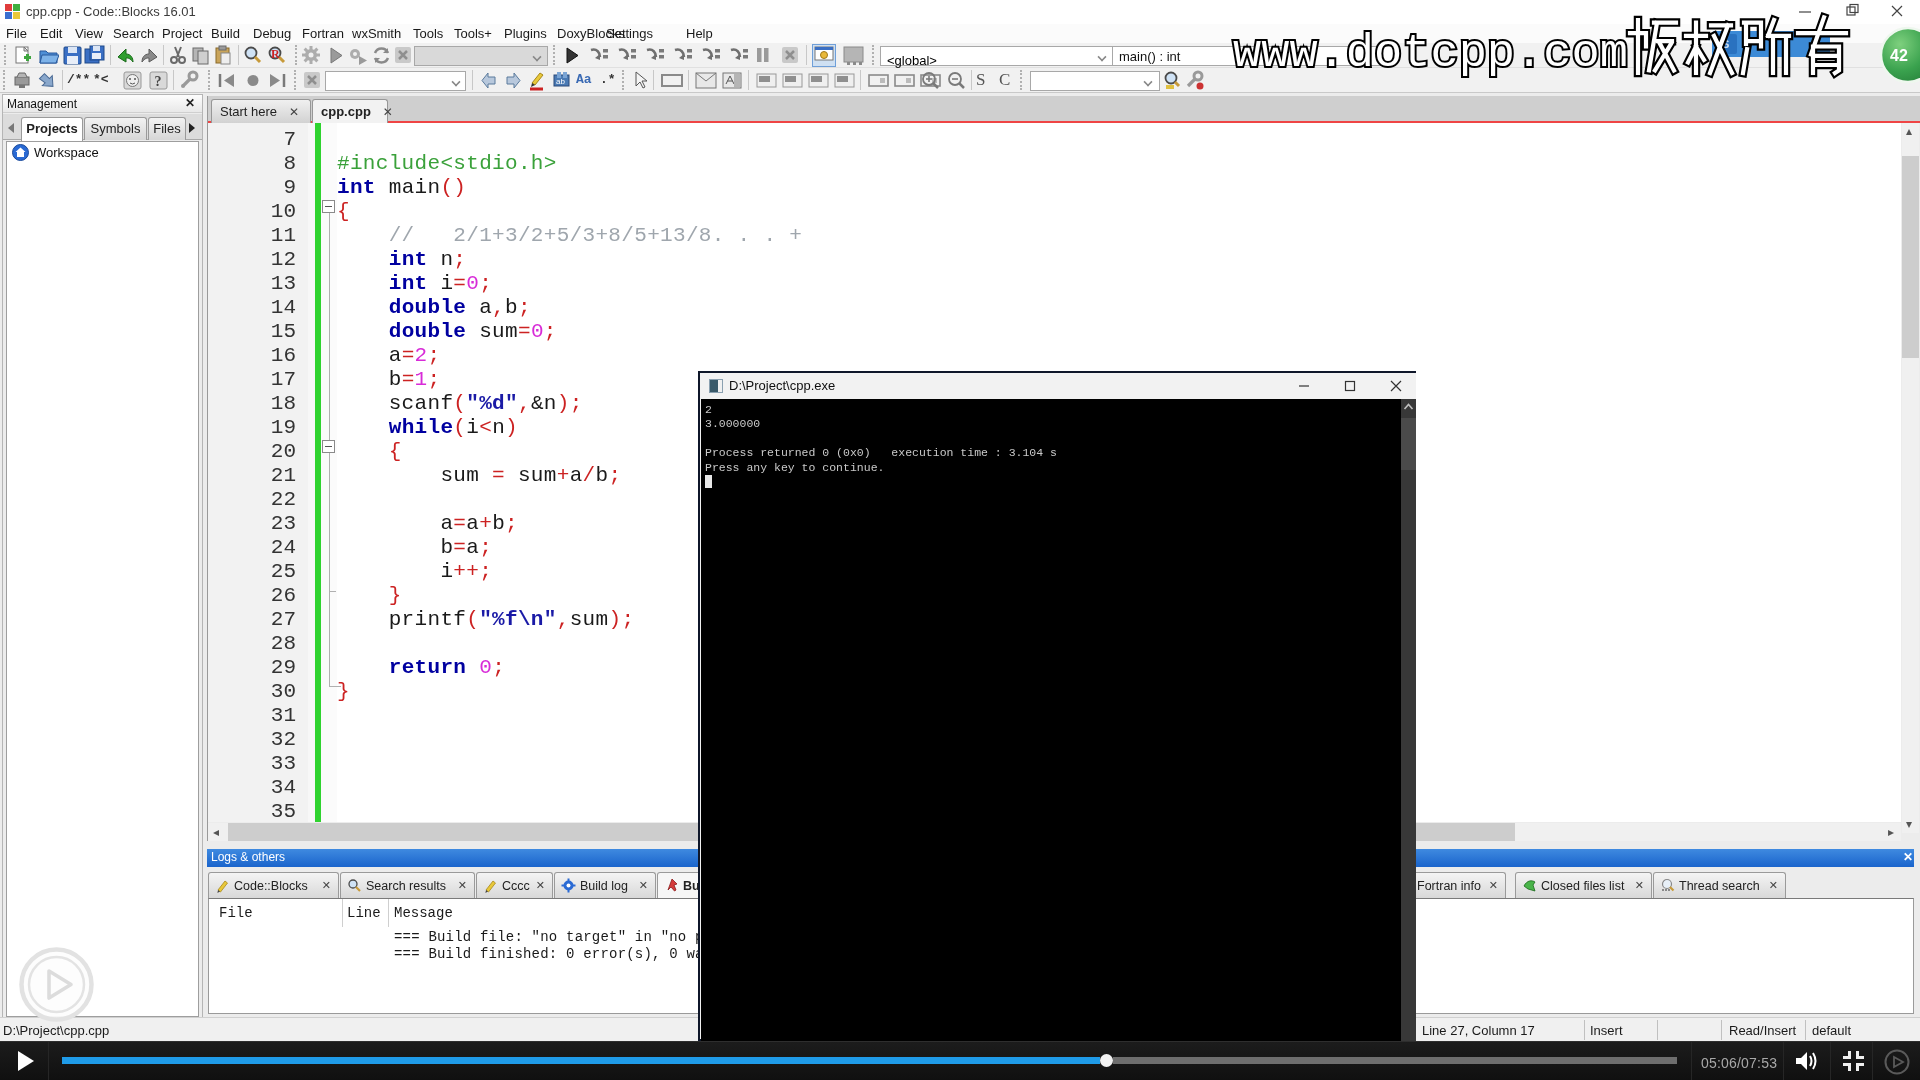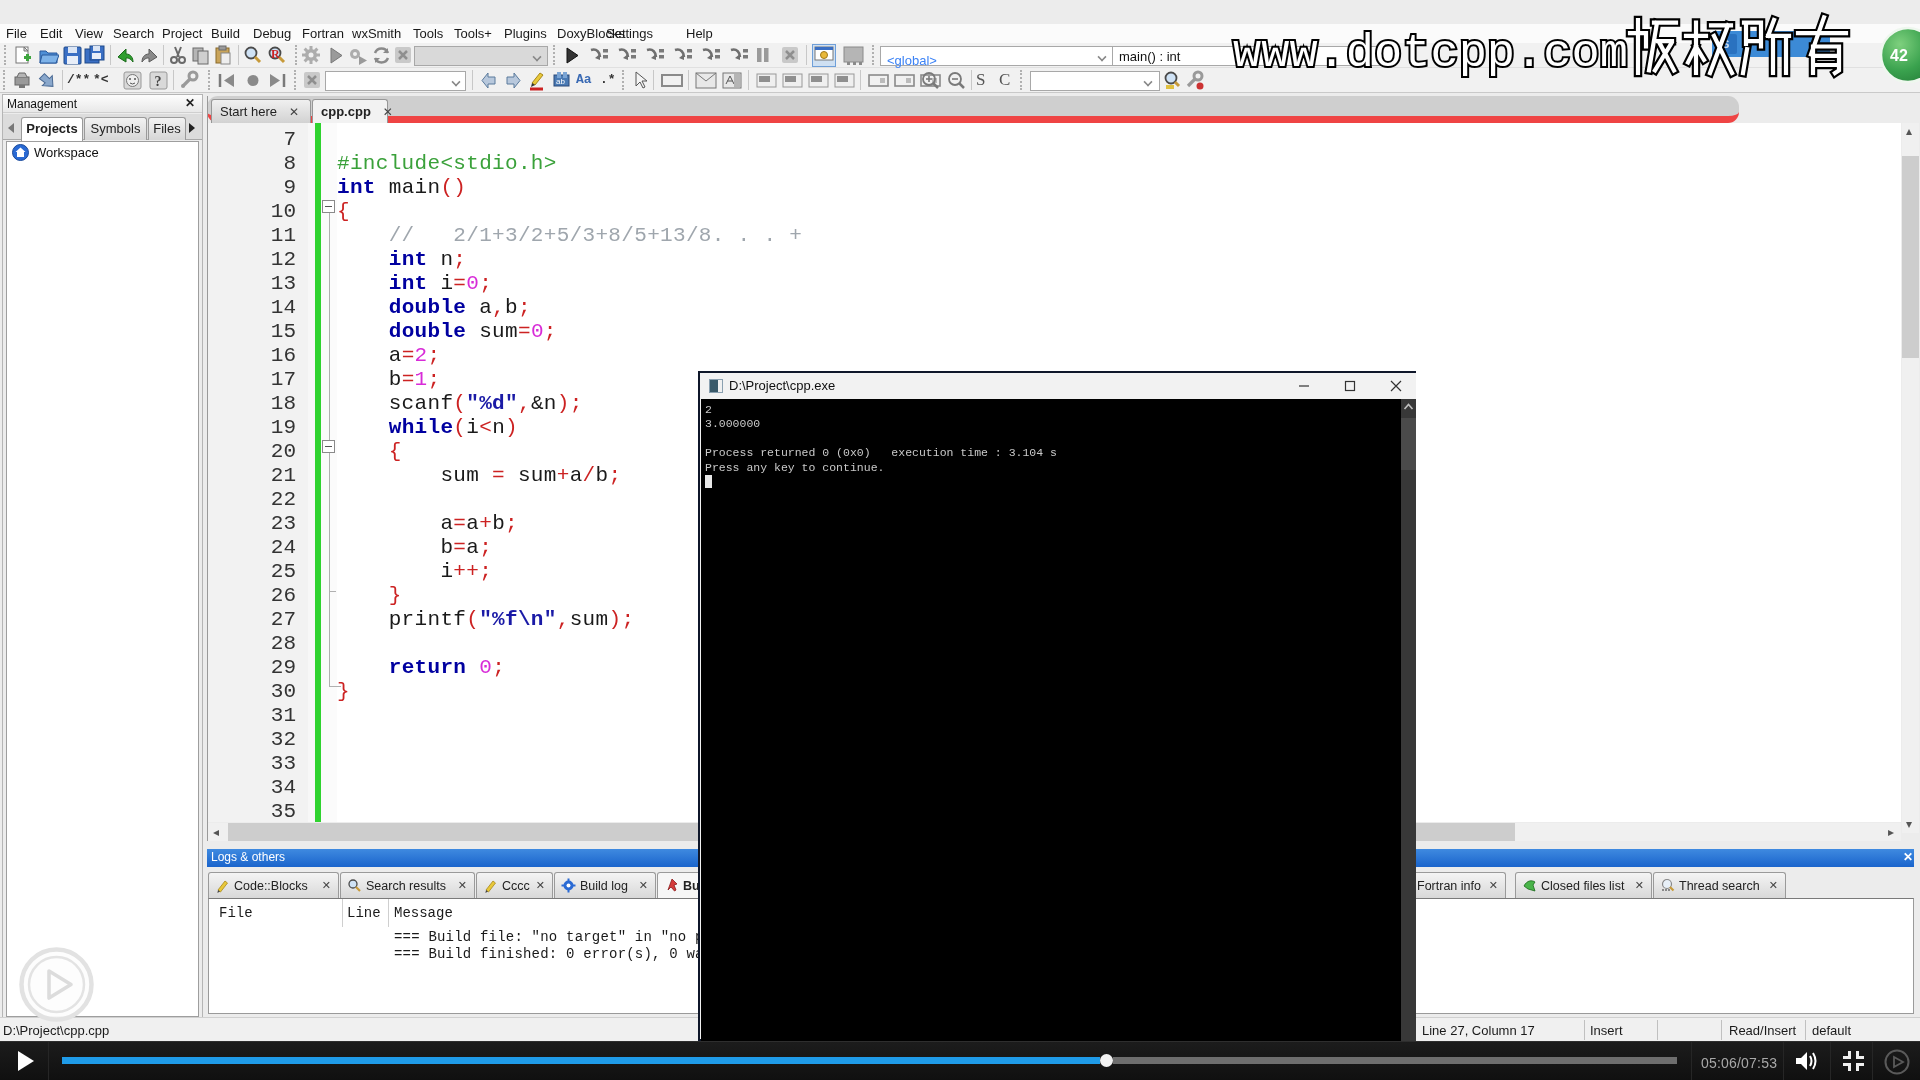--- a/index.html
+++ b/index.html
@@ -27,21 +27,21 @@
   background:linear-gradient(#fdfdfd,#e8e8e8); border-bottom:1px solid #cfcfcf; }
 #mgmt .hdr span { position:absolute; left:4px; top:2px; font-size:12px; color:#111; }
 #mgmt .hdr .x { position:absolute; left:182px; top:1px; font-size:12px; font-weight:bold; color:#222; }
 #mgmt .tabs { position:absolute; left:0; top:19px; width:199px; height:26px; background:#dcdcdc; border-bottom:1px solid #a9a9a9; }
 .mtab { position:absolute; top:3px; height:23px; border:1px solid #9a9a9a; border-bottom:none;
   border-radius:3px 3px 0 0; background:linear-gradient(#f2f2f2,#d6d6d6); font-size:13px;
   text-align:center; color:#222; padding-top:3px; }
 .mtab.on { background:#fff; font-weight:bold; height:24px; }
 #mgmt .body { position:absolute; left:3px; top:46px; width:193px; height:876px; background:#fff; border:1px solid #9e9e9e; }
 
-#edtabs { position:absolute; left:207px; top:96px; width:1532px; height:27px; background:#cfcfcf; border-bottom:7px solid #ef4444;border-radius:11px; }
+#edtabs { position:absolute; left:207px; top:96px; width:1713px; height:27px; background:#cfcfcf; border-bottom:2px solid #ef4444; }
 .etab { position:absolute; top:3px; height:24px; border:1px solid #979797; border-bottom:none; border-radius:3px 3px 0 0;
   background:linear-gradient(#f0f0f0,#d2d2d2); font-size:13px; color:#222; padding:4px 6px 0 8px; }
 .etab.on { background:#f2f2f2; font-weight:bold; }
 .etab .tx { margin-left:12px; color:#444; font-weight:normal; font-size:12px; }
 #editor { position:absolute; left:208px; top:123px; width:1693px; height:699px; background:#fff; }
 #gutter { position:absolute; left:0; top:0; width:100px; height:699px; background:#f2f2f2; }
 #gut2 { position:absolute; left:100px; top:0; width:7px; height:699px; background:#f7f7f7; }
 #greenbar { position:absolute; left:107px; top:0; width:6px; height:699px; background:#2fd32f; }
 #foldcol { position:absolute; left:113px; top:0; width:16px; height:699px; background:#fbfbfb; }
 .lnum { position:absolute; left:0; width:88px; text-align:right; font:21px "Liberation Mono"; color:#333; height:24px; line-height:24px; }
@@ -91,20 +91,35 @@
 #vbar { position:absolute; left:0; top:1041px; width:1920px; height:39px;
   background:linear-gradient(#1c1c1c,#101010); border-top:1px solid #2e2e2e; }
 .vdiv { position:absolute; top:0; width:1px; height:39px; background:#262626; }
 #vtime { position:absolute; left:1701px; top:13px; font-size:14px; color:#a8a8a8; letter-spacing:0.2px; }
 
 #watermark { position:absolute; left:0; top:0; width:1920px; height:1080px; pointer-events:none; }
 </style></head>
 <body>
 <div id="root">
 
+<div id="titlebar">
+ <svg style="position:absolute;left:5px;top:4px" width="16" height="16" viewBox="0 0 16 16">
+  <rect x="0" y="0" width="7" height="7" fill="#e03c3c"></rect>
+        <rect x="8" y="0" width="7" height="7" fill="#3fae3f"></rect>
+  <rect x="0" y="8" width="7" height="7" fill="#3a6fd0"></rect>
+        <rect x="8" y="8" width="7" height="7" fill="#e8c83a"></rect>
+ </svg>
+ <span class="t">cpp.cpp - Code::Blocks 16.01</span>
+ <svg style="position:absolute;left:1797px;top:3px" width="110" height="17" viewBox="0 0 110 17">
+   <line x1="2" y1="9" x2="14" y2="9" stroke="#444" stroke-width="1.2"></line>
+   <rect x="50" y="4" width="8" height="8" fill="none" stroke="#444" stroke-width="1.2"></rect>
+   <rect x="53" y="1.5" width="8" height="8" fill="none" stroke="#444" stroke-width="1.2"></rect>
+   <path d="M95 3 l10 10 M105 3 l-10 10" stroke="#444" stroke-width="1.2"></path>
+ </svg>
+</div>
 
 <div id="menubar">
       <span class="mi" style="left:6px">File</span>
       <span class="mi" style="left:40px">Edit</span>
       <span class="mi" style="left:75px">View</span>
       <span class="mi" style="left:113px">Search</span>
       <span class="mi" style="left:162px">Project</span>
       <span class="mi" style="left:211px">Build</span>
       <span class="mi" style="left:253px">Debug</span>
       <span class="mi" style="left:302px">Fortran</span>
@@ -263,21 +278,21 @@
         <circle cx="12" cy="11" r="3.5" fill="#e8b83a" stroke="#a07a1a"></circle>
       </svg>
 <svg style="position:absolute;left:842px;top:2px" width="24" height="21" viewBox="0 0 24 21">
         <rect x="2" y="2" width="19" height="15" fill="#b5b5b5" stroke="#8a8a8a"></rect>
         <rect x="5" y="17" width="3" height="3" fill="#8a8a8a"></rect>
         <rect x="11" y="17" width="3" height="3" fill="#8a8a8a"></rect>
         <rect x="17" y="17" width="3" height="3" fill="#8a8a8a"></rect>
       </svg>
 <div class="grip" style="left:872px;top:2px;height:20px"></div>
 <div class="combo white" style="left:880px;top:3px;width:233px;height:20px">
-        <span style="position:absolute;left:6px;top:6px;font:13px 'Liberation Sans';color:#3b82f6">&lt;global&gt;</span>
+        <span style="position:absolute;left:6px;top:6px;font:13px 'Liberation Sans';color:#000000">&lt;global&gt;</span>
       </div>
 <div class="chev" style="left:1098px;top:10px"></div>
 <div class="combo white" style="left:1112px;top:3px;width:283px;height:20px">
         <span style="position:absolute;left:6px;top:2px;font:13px 'Liberation Sans';color:#111">main() : int</span>
       </div>
     </div>
 <div id="tb2">
       <div class="grip" style="left:3px;top:2px;height:20px"></div>
 <svg style="position:absolute;left:12px;top:2px" width="21" height="21" viewBox="0 0 21 21">
         <rect x="3" y="7" width="14" height="8" fill="#9a9a9a" stroke="#666"></rect>

